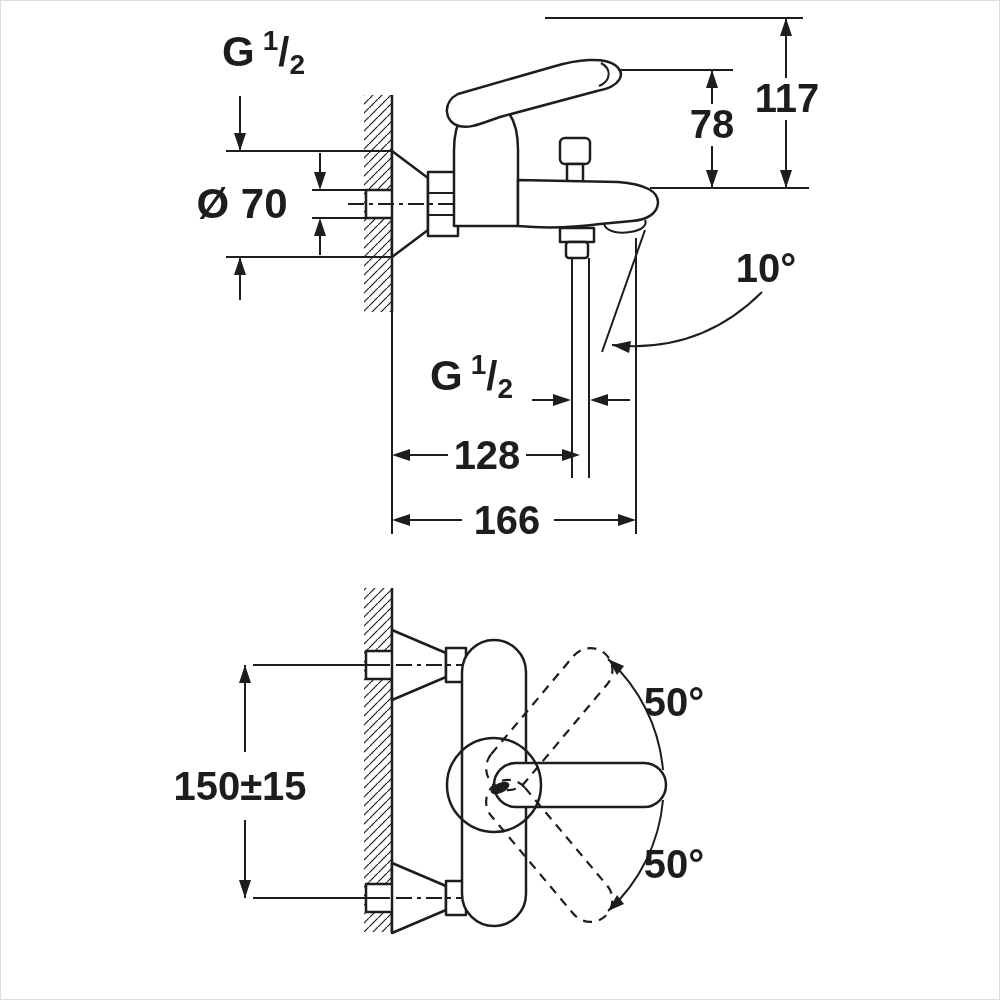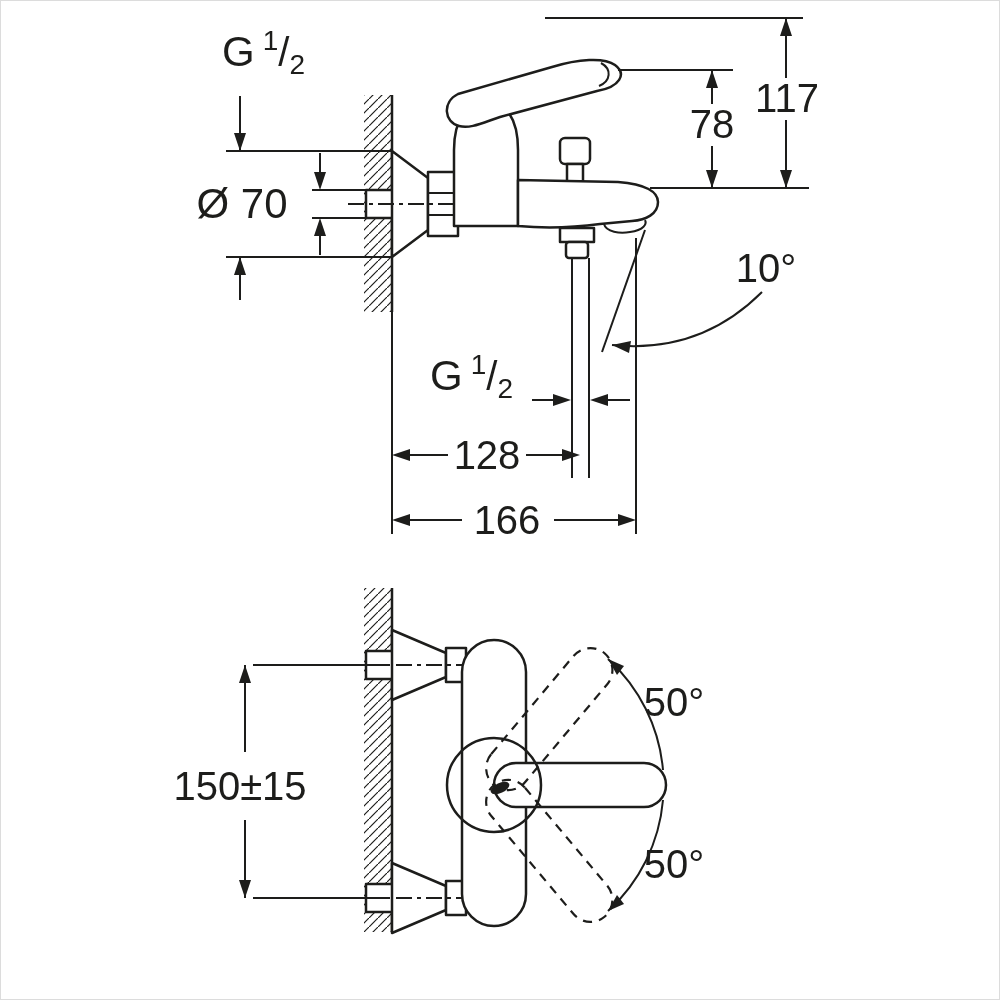--- a/index.html
+++ b/index.html
@@ -2,20 +2,21 @@
 <html><head>
 <meta charset="utf-8">
 <style>
   html,body{margin:0;padding:0;background:#ffffff;}
   .sheet{
     position:relative;
     width:1000px;height:1000px;
     background:#ffffff;
     box-shadow: inset 0 0 0 1px #dcdcdc;
     font-family:"Liberation Sans", sans-serif;
+    font-weight:bold;
   }
   svg{position:absolute;left:0;top:0;}
   .outline{fill:#ffffff;stroke:#1d1d1b;stroke-width:2.5;stroke-linejoin:round;}
   .nofill{fill:none;stroke:#1d1d1b;stroke-width:2.5;stroke-linejoin:round;}
   .thin{fill:none;stroke:#1d1d1b;stroke-width:2;}
   .dim{fill:none;stroke:#1d1d1b;stroke-width:2;}
   .arrow{fill:#1d1d1b;stroke:none;}
   .center{fill:none;stroke:#1d1d1b;stroke-width:1.8;stroke-dasharray:16 5 4 5;}
   .dashed{fill:none;stroke:#1d1d1b;stroke-width:2.2;stroke-dasharray:9 7;}
   .dimtext{font-family:"Liberation Sans", sans-serif;font-size:40px;fill:#1d1d1b;}

